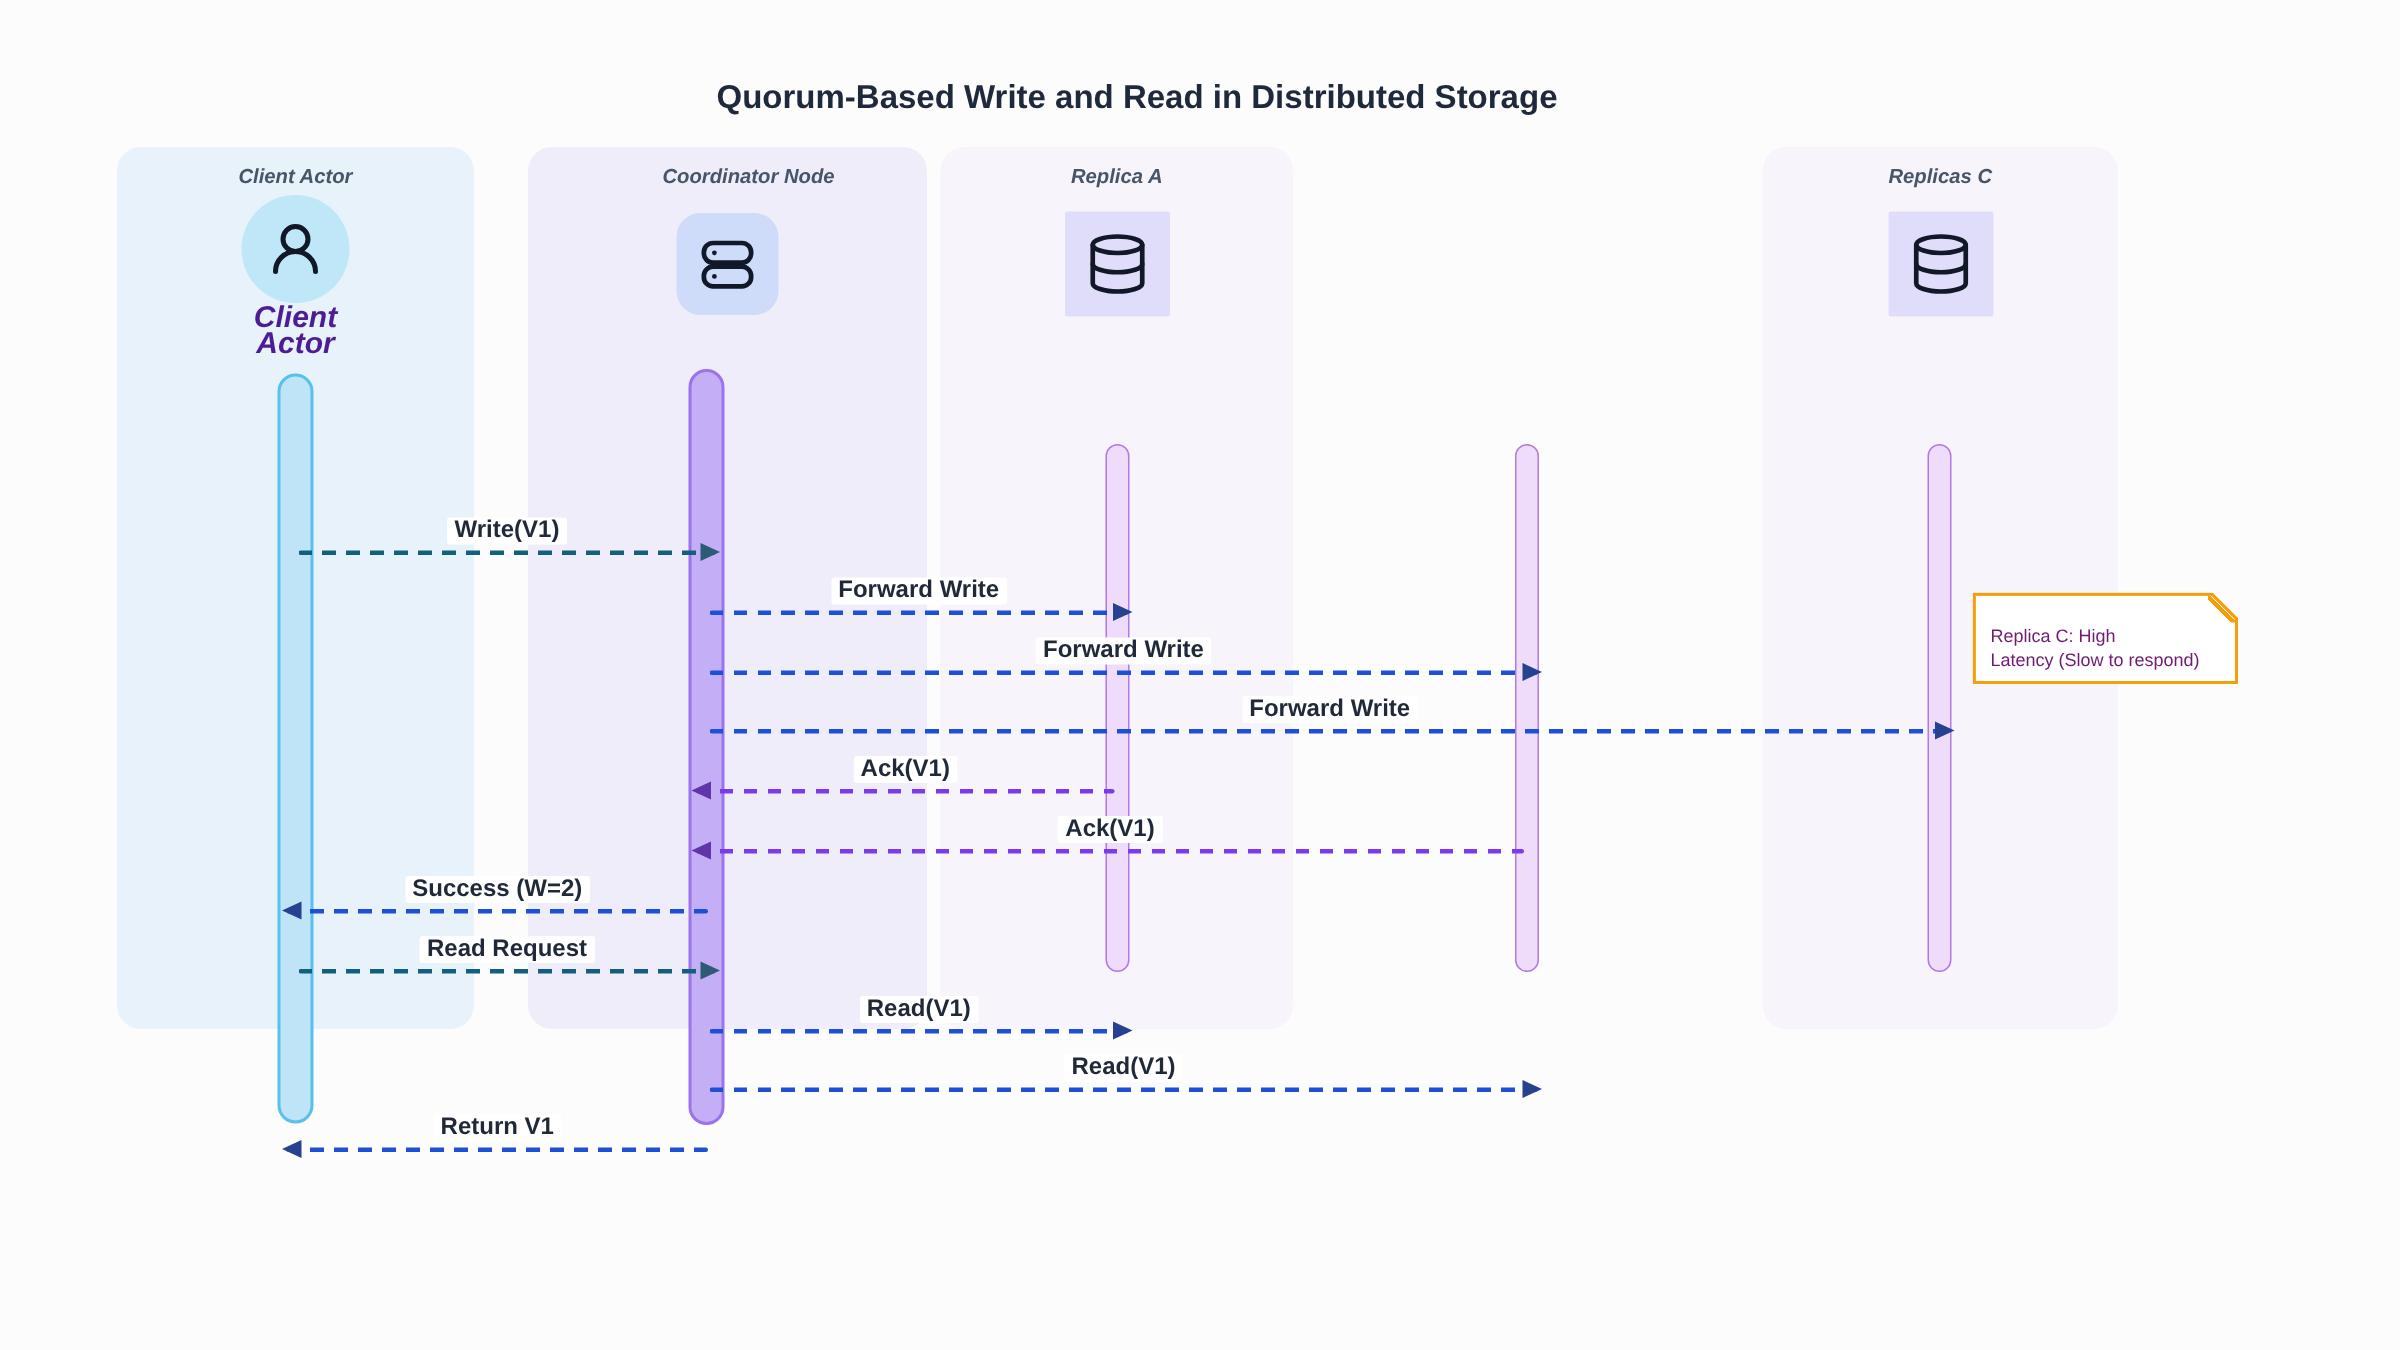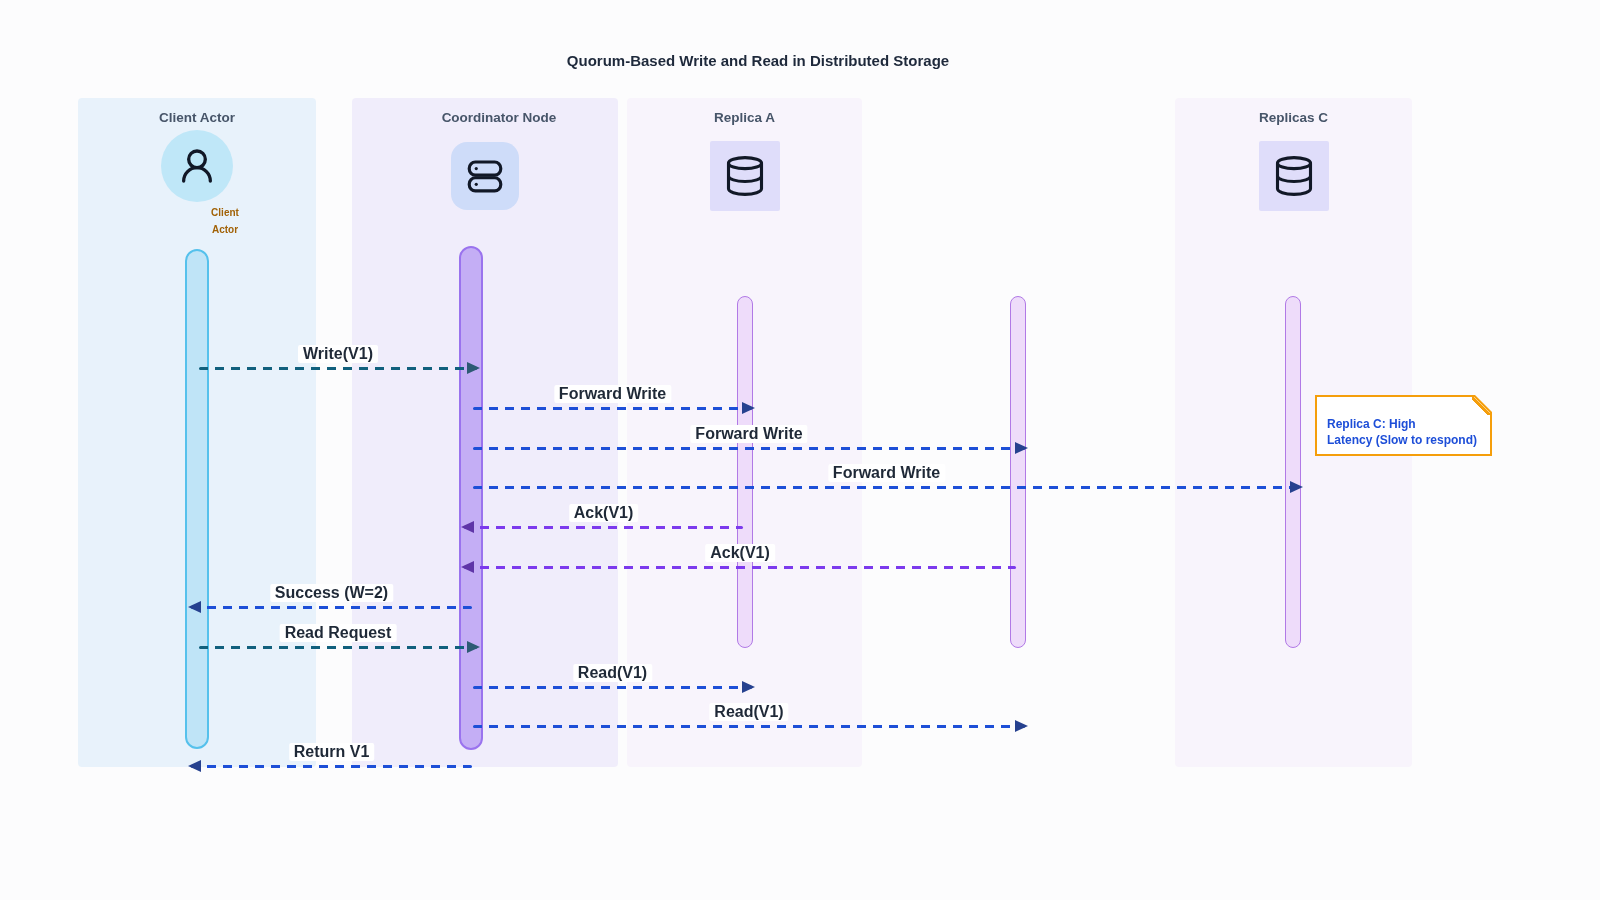--- a/index.html
+++ b/index.html
@@ -1,39 +1,39 @@
 <!DOCTYPE html>
 <html><head>
 <meta charset="utf-8">
 <style>
   html,body{margin:0;padding:0;background:#fcfcfd;}
   .canvas{position:relative;width:1600px;height:900px;background:#fcfcfd;overflow:hidden;
           font-family:"Liberation Sans",sans-serif;}
 
   .title{position:absolute;top:52px;left:0;width:1516px;text-align:center;margin:0;
-         font-size:15px;font-weight:600;color:#1e293b;}
+         font-size:22px;font-weight:600;color:#1e293b;}
 
   .caption{position:absolute;top:796px;left:100px;width:1500px;text-align:center;
            font-size:15px;color:#24324a;}
 
   
-  .lane{position:absolute;top:98px;height:669px;border-radius:4px;}
+  .lane{position:absolute;top:98px;height:588px;border-radius:16px;font-style:italic;}
   .lane-blue{background:#e8f2fb;}
   .lane-purple{background:#f0edfb;padding-left:28px;}
   .lane-lav{background:#f8f4fc;}
   .lane-title{text-align:center;margin-top:12px;font-size:13.5px;font-weight:600;color:#475569;}
 
   .icon-box{position:absolute;left:50%;transform:translateX(-50%);
             display:flex;align-items:center;justify-content:center;}
   .avatar{top:32px;width:72px;height:72px;border-radius:50%;background:#bfe7f8;}
   .coord-box{top:44px;width:68px;height:68px;border-radius:16px;background:#cedcf9;}
   .db-box{top:43px;width:70px;height:70px;border-radius:2px;background:#dfddfa;}
 
   .node-label{position:absolute;top:106px;left:0;width:100%;text-align:center;
-              font-size:10px;font-weight:700;color:#a16207;line-height:17px;margin-left:28px;}
+              font-size:20px;font-weight:700;color:#4c1d95;line-height:17px;}
 
   
   .lifeline{position:absolute;box-sizing:border-box;}
   .ll-client{left:185px;top:249px;width:24px;height:500px;border-radius:12px;
              background:#bfe4f7;border:2px solid #55c1ec;}
   .ll-coord{left:459px;top:246px;width:24px;height:504px;border-radius:12px;
             background:#c4aef5;border:2px solid #9a73ee;}
   .ll-replica{top:296px;width:16px;height:352px;border-radius:8px;
               background:#eedcfa;border:1.5px solid #b179e6;}
   .ll-ra{left:737px;} .ll-rb{left:1010px;} .ll-rc{left:1285px;}
@@ -54,21 +54,21 @@
   .msg.blue{--line:#1d4fd7;--head:#26418f;}
   .msg.purple{--line:#7c3aed;--head:#5f35a8;}
 
   
   .note{position:absolute;left:1315px;top:395px;width:177px;height:61px;background:#f59e0b;
         clip-path:polygon(0 0,calc(100% - 17px) 0,100% 17px,100% 100%,0 100%);}
   .note-inner{position:absolute;inset:2px;background:#ffffff;
         clip-path:polygon(0 0,calc(100% - 16px) 0,100% 16px,100% 100%,0 100%);}
   .note-fold{position:absolute;top:0;right:0;width:18px;height:18px;
         background:linear-gradient(225deg,transparent 46%,#f59e0b 46%,#f59e0b 58%,#ffffff 58%);}
-  .note-text{position:absolute;left:10px;bottom:6px;font-size:12px;line-height:15.5px;color:#1d4ed8;font-weight:bold;}
+  .note-text{position:absolute;left:10px;bottom:6px;font-size:12px;line-height:15.5px;color:#701a75;}
   svg{display:block;}
 </style>
 </head>
 <body>
 
 <div class="canvas">
 
   <h1 class="title">Quorum-Based Write and Read in Distributed Storage</h1>
 
   <div class="lane lane-blue" style="left:78px;width:238px;">

